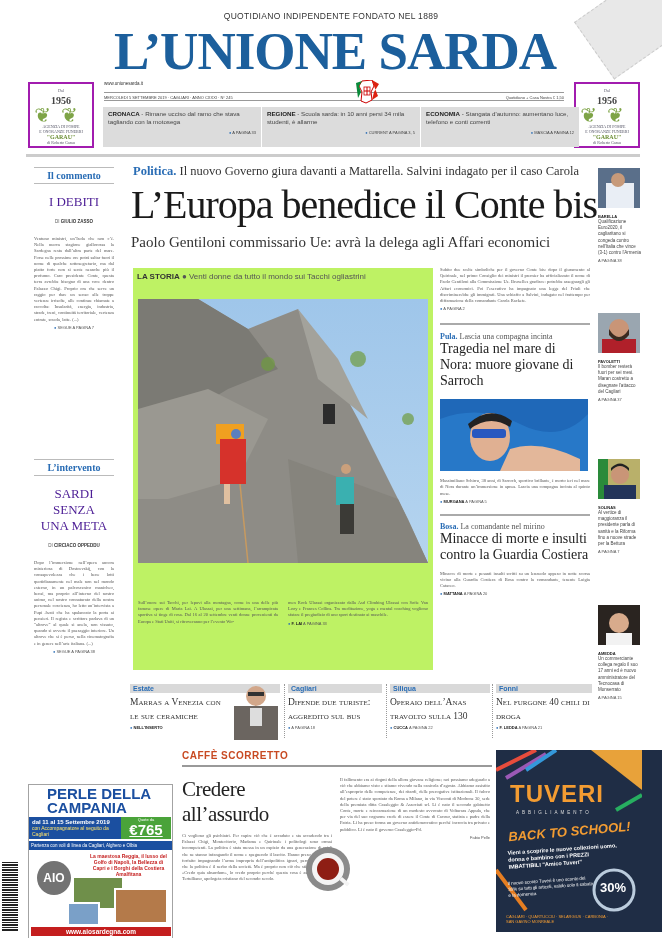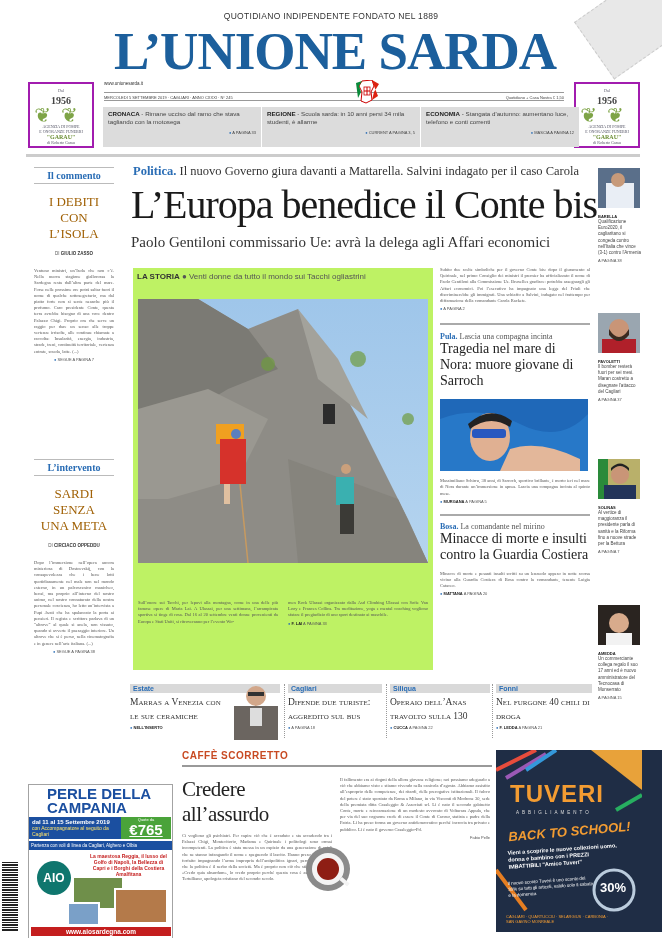--- a/index.html
+++ b/index.html
@@ -25,21 +25,21 @@
 
   .teaser { top: 107px; width: 158px; height: 40px; background: #dcdcdc; padding: 3px 5px; font-family: "Liberation Sans", sans-serif; font-size: 6.2px; line-height: 8px; color: #444; }
   .teaser b { color: #222; }
   .teaser .r { text-align: right; font-size: 4px; margin-top: 3px; }
 
   #rule-top { left: 26px; top: 154px; width: 614px; height: 3px; background: #ccc; }
 
   
   .col-left { left: 34px; width: 80px; }
   .kicker-box { border-top: 1px solid #bbb; border-bottom: 1px solid #bbb; padding: 2px 0; text-align: center; color: #2a6db5; font-weight: bold; font-size: 10px; }
-  .op-title { text-align: center; font-size: 13px; line-height: 16px; margin-top: 10px; color: #a16207; font-variant: small-caps; }
+  .op-title { text-align: center; font-size: 13px; line-height: 16px; margin-top: 10px; color: #4c1d95; font-variant: small-caps; }
   .byline { text-align: center; font-family: "Liberation Sans", sans-serif; font-size: 4.5px; margin-top: 9px; color: #555; }
   .byline b { color: #333; }
 
   
   #politica { left: 133px; top: 164px; font-size: 12.5px; color: #333; white-space: nowrap; }
   #politica b { color: #2a6db5; }
   #headline { left: 131px; top: 183px; font-size: 40px; line-height: 44px; color: #1a1a1a; letter-spacing: -1px; white-space: nowrap; }
   #subhead { left: 131px; top: 234px; font-size: 15px; color: #333; white-space: nowrap; }
 
   #storia { left: 133px; top: 268px; width: 300px; height: 402px; background: #bef264; }
@@ -127,21 +127,20 @@
   <b>ECONOMIA</b> - <span>Stangata d'autunno: aumentano luce, telefono e conti correnti</span>
   <div class="r"><span style="color:#2a6db5">●</span> <span>MASCIA A PAGINA 12</span></div>
 </div>
 
 <div class="abs" id="rule-top"></div>
 
 <div class="abs col-left" style="top:167px;">
   <div class="kicker-box">Il commento</div>
   <div class="op-title">
     <div>I DEBITI</div>
-      <div>CON L’ISOLA</div>
   </div>
   <div class="byline"><span>DI</span> <b>GIULIO ZASSO</b></div>
   <div class="tiny-text" style="margin-top:12px;">Ventuno ministri, un’Isola che non c’è. Nella nuova stagione giallorossa la Sardegna resta dall’altra parte del mare. Forse nelle prossime ore potrà saltar fuori il nome di qualche sottosegretario, ma dal piatto forte non si sente neanche più il profumo. Caro presidente Conte, questa terra avrebbe bisogno di una voce dentro Palazzo Chigi. Proprio ora che serve un raggio per dare un senso alle troppe vertenze irrisolte, alle continue chiamate a raccolta: Insularità, energia, industria, strade, treni, continuità territoriale, vertenza entrate, scuola, latte. (...)</div>
   <div class="ref" style="text-align:center;"><span class="dot">●</span> <span>SEGUE A PAGINA 7</span></div>
 </div>
 
 <div class="abs col-left" style="top:459px;">
   <div class="kicker-box">L’intervento</div>
   <div class="op-title">
     <div>SARDI SENZA</div>
@@ -314,21 +313,21 @@
       <div style="font-weight:bold;font-size:6px;">dal 11 al 15 Settembre 2019</div>
       <div style="color:#ffe36a;">con Accompagnatore al seguito da Cagliari</div>
     </div>
     <div class="sans" style="background:#4aa33a;color:#fff;width:50px;text-align:center;">
       <div style="font-size:4px;">Quote da</div>
       <div style="font-size:15px;font-weight:bold;line-height:15px;text-decoration:underline;">€765</div>
     </div>
   </div>
   <div class="sans" style="background:#1b4fa0;color:#fff;font-size:4.5px;padding:2px;margin-top:2px;">Partenza con voli di linea da Cagliari, Alghero e Olbia</div>
   <div class="sans" style="color:#c41e1e;font-weight:bold;font-size:5px;line-height:6px;padding:3px 4px 0 60px;text-align:center;">La maestosa Reggia, il lusso del Golfo di Napoli, la Bellezza di Capri e i Borghi della Costiera Amalfitana</div>
-  <div class="abs sans" style="left:8px;top:76px;width:34px;height:34px;border-radius:50%;background:#0f766e;color:#fff;font-weight:bold;font-size:12px;text-align:center;line-height:34px;">AIO</div>
+  <div class="abs sans" style="left:8px;top:76px;width:34px;height:34px;border-radius:50%;background:#737373;color:#fff;font-weight:bold;font-size:12px;text-align:center;line-height:34px;">AIO</div>
   <svg class="abs" style="left:40px;top:88px;" width="100" height="52">
     <rect x="4" y="4" width="50" height="32" fill="#6f8f4a" stroke="#fff" stroke-width="2"></rect>
     <rect x="46" y="16" width="52" height="34" fill="#b47a4a" stroke="#fff" stroke-width="2"></rect>
     <rect x="-30" y="30" width="60" height="22" fill="#7aa0c8" stroke="#fff" stroke-width="2"></rect>
   </svg>
   <div class="abs sans" style="left:2px;top:142px;width:140px;background:#c41e1e;color:#fff;font-weight:bold;font-size:6.5px;text-align:center;padding:1px;">www.aiosardegna.com</div>
   <div class="abs sans" style="left:2px;top:153px;width:140px;background:#4aa33a;color:#fff;font-size:4px;text-align:center;padding:2px 1px;">
     <div>CAGLIARI - V.LE TRIESTE, 94 - TEL. 070 591060</div>
       <div>e nelle migliori Agenzie di Viaggio</div>
   </div>

